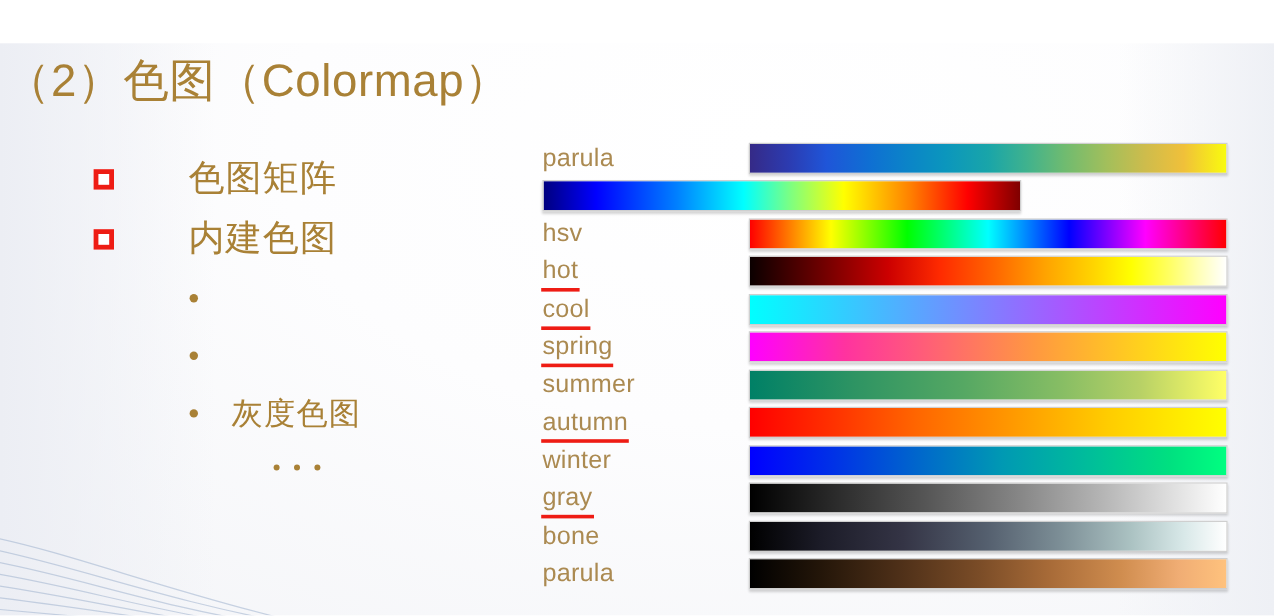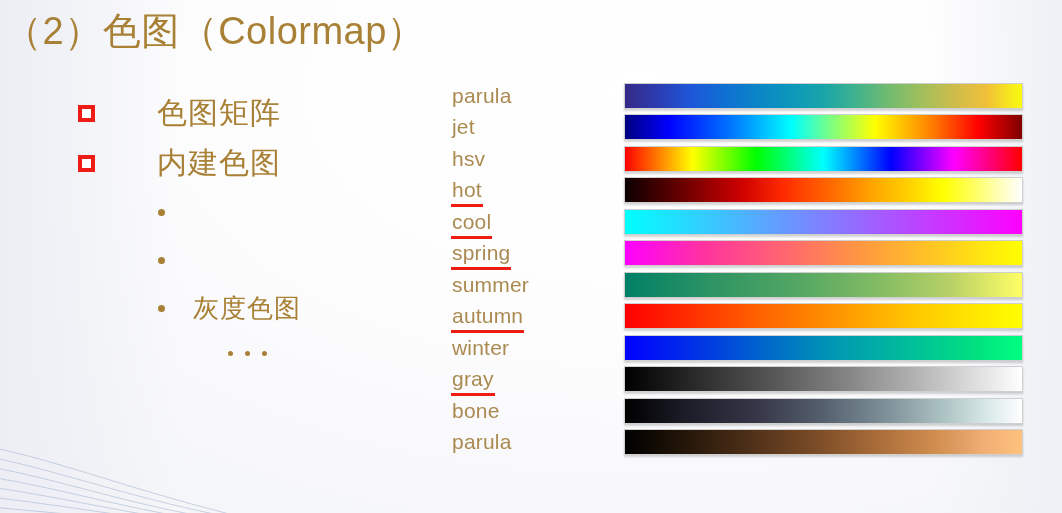--- a/index.html
+++ b/index.html
@@ -15,20 +15,21 @@
     position: relative;
   }
 
   
   #slide {
     position: absolute;
     inset: 0;
     background:
       radial-gradient(ellipse 900px 520px at 60% 18%, #ffffff 0%, #fdfdfe 45%, #f4f5f8 100%);
     overflow: hidden;
+    margin-top: 36px;
   }
 
   
   #wash-left {
     position: absolute;
     left: 0; top: 0;
     width: 180px; height: 513px;
     background: linear-gradient(to right, #eceef4 0%, rgba(236,238,244,0) 100%);
     pointer-events: none;
   }
@@ -230,21 +231,20 @@
     </div>
 
   </div>
 
   <div id="cmap-list">
       <div class="cmap-row">
         <div class="cmap-label-wrap"><span class="cmap-label">parula</span></div>
         <div class="cmap-bar" style="background-image: linear-gradient(to right, rgb(53, 42, 135) 0%, rgb(44, 59, 176) 8%, rgb(31, 85, 216) 16%, rgb(15, 111, 211) 25%, rgb(11, 132, 200) 33%, rgb(11, 150, 189) 41%, rgb(25, 165, 169) 50%, rgb(63, 178, 142) 58%, rgb(111, 187, 112) 66%, rgb(163, 191, 91) 75%, rgb(206, 188, 76) 83%, rgb(240, 192, 58) 91%, rgb(249, 251, 14) 100%);"></div>
       </div>
       <div class="cmap-row">
-        <div class="cmap-label-wrap"><span class="cmap-label">jet</span></div>
         <div class="cmap-bar" style="background-image: linear-gradient(to right, rgb(0, 0, 127) 0%, rgb(0, 0, 255) 11%, rgb(0, 128, 255) 28%, rgb(0, 255, 255) 42%, rgb(127, 255, 127) 52%, rgb(255, 255, 0) 63%, rgb(255, 128, 0) 77%, rgb(255, 0, 0) 89%, rgb(127, 0, 0) 100%);"></div>
       </div>
       <div class="cmap-row">
         <div class="cmap-label-wrap"><span class="cmap-label">hsv</span></div>
         <div class="cmap-bar" style="background-image: linear-gradient(to right, rgb(255, 0, 0) 0%, rgb(255, 255, 0) 17%, rgb(0, 255, 0) 33%, rgb(0, 255, 255) 50%, rgb(0, 0, 255) 67%, rgb(255, 0, 255) 83%, rgb(255, 0, 0) 100%);"></div>
       </div>
       <div class="cmap-row">
         <div class="cmap-label-wrap"><span class="cmap-label underlined">hot</span></div>
         <div class="cmap-bar" style="background-image: linear-gradient(to right, rgb(11, 0, 0) 0%, rgb(110, 0, 0) 15%, rgb(204, 0, 0) 29%, rgb(255, 43, 0) 40%, rgb(255, 106, 0) 52%, rgb(255, 163, 0) 62%, rgb(255, 212, 0) 72%, rgb(255, 255, 0) 80%, rgb(255, 255, 99) 88%, rgb(255, 255, 181) 94%, rgb(255, 255, 255) 100%);"></div>
       </div>

